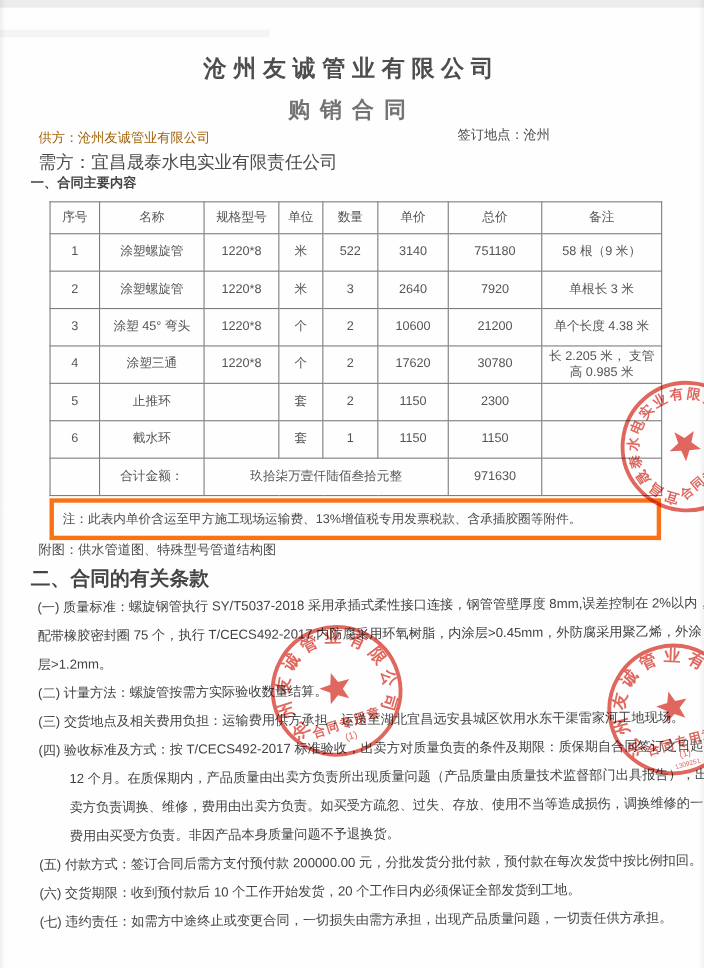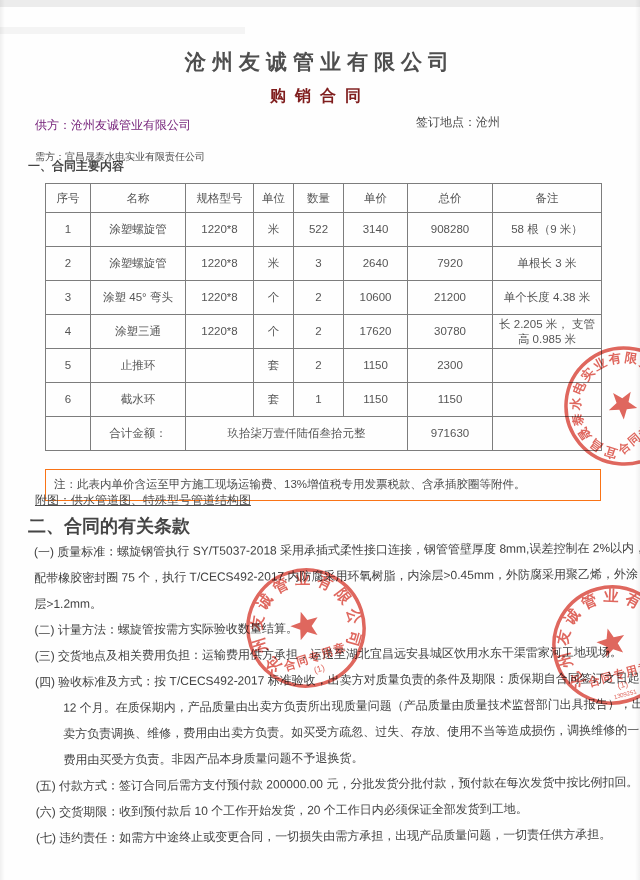--- a/index.html
+++ b/index.html
@@ -11,40 +11,40 @@
   }
   
   .scan-top-band{position:absolute;left:0;top:0;width:640px;height:7px;background:#ececec;}
   .scan-streak{position:absolute;left:0;top:27px;width:245px;height:7px;background:#f4f4f4;}
   .scan-edge-left{position:absolute;left:0;top:0;width:5px;height:880px;background:linear-gradient(to right,rgba(0,0,0,.06),rgba(0,0,0,0));}
   .scan-edge-right{position:absolute;right:0;top:0;width:5px;height:880px;background:linear-gradient(to left,rgba(0,0,0,.05),rgba(0,0,0,0));}
 
   .title{position:absolute;top:48px;left:0;width:640px;text-align:center;
     font-size:21px;font-weight:700;letter-spacing:6px;color:#4e4e4e;}
   .subtitle{position:absolute;top:86px;left:0;width:640px;text-align:center;
-    font-size:16px;font-weight:700;letter-spacing:9px;color:#7f1d1d;}
-
-  .party-supplier{position:absolute;left:35px;top:117px;font-size:12px;color:#701a75;}
-  .party-buyer{position:absolute;left:35px;top:150px;font-size:10px;color:#4a4a4a;}
+    font-size:20px;font-weight:700;letter-spacing:9px;color:#737373;}
+
+  .party-supplier{position:absolute;left:35px;top:117px;font-size:12px;color:#a16207;}
+  .party-buyer{position:absolute;left:35px;top:138px;font-size:16px;color:#4a4a4a;}
   .meta-block{position:absolute;left:416px;top:112px;font-size:12px;color:#4a4a4a;line-height:20px;}
   .meta-line{white-space:nowrap;}
 
   .section1{position:absolute;left:28px;top:158px;font-size:12px;font-weight:700;color:#454545;}
 
   .table-wrap{position:absolute;left:45px;top:183px;width:556px;}
   table.items{border-collapse:collapse;width:556px;table-layout:fixed;font-size:11.5px;color:#555;}
   table.items th,table.items td{border:1px solid #7d7d7d;text-align:center;vertical-align:middle;
     padding:1px 2px;font-weight:400;line-height:1.25;}
   table.items thead th{height:26px;}
   table.items tbody td{height:31px;}
   tr.total-row td{height:36px;}
-  .note-box{margin-top:18px;border:1px solid #f97316;font-size:11.5px;color:#4c4c4c;
+  .note-box{margin-top:2px;border:4px solid #f97316;font-size:11.5px;color:#4c4c4c;
     padding:7px 8px 8px 8px;white-space:nowrap;}
 
-  .attachment{position:absolute;left:35px;top:492px;font-size:12px;color:#4a4a4a;text-decoration:underline;}
+  .attachment{position:absolute;left:35px;top:492px;font-size:12px;color:#4a4a4a;}
   .section2{position:absolute;left:28px;top:514px;font-size:18px;font-weight:700;color:#454545;}
   .clauses{position:absolute;left:35px;top:537px;width:592px;transform:rotate(-0.4deg);}
   .clause-line{height:26px;line-height:26px;font-size:12px;color:#424242;white-space:nowrap;}
   .clause-line.indent{padding-left:28px;}
 
   
   :root{--stamp-red:#d9453a;}
   .stamp{position:absolute;width:124px;height:124px;mix-blend-mode:multiply;opacity:.82;}
   .stamp svg{width:124px;height:124px;display:block;}
   .stamp-buyer{left:562px;top:344px;transform:rotate(-40deg);}
@@ -100,21 +100,21 @@
       </thead>
       <tbody>
 
           <tr>
             <td>1</td>
             <td>涂塑螺旋管</td>
             <td>1220*8</td>
             <td>米</td>
             <td>522</td>
             <td>3140</td>
-            <td>908280</td>
+            <td>751180</td>
             <td>58 根（9 米）</td>
           </tr>
 
           <tr>
             <td>2</td>
             <td>涂塑螺旋管</td>
             <td>1220*8</td>
             <td>米</td>
             <td>3</td>
             <td>2640</td>

